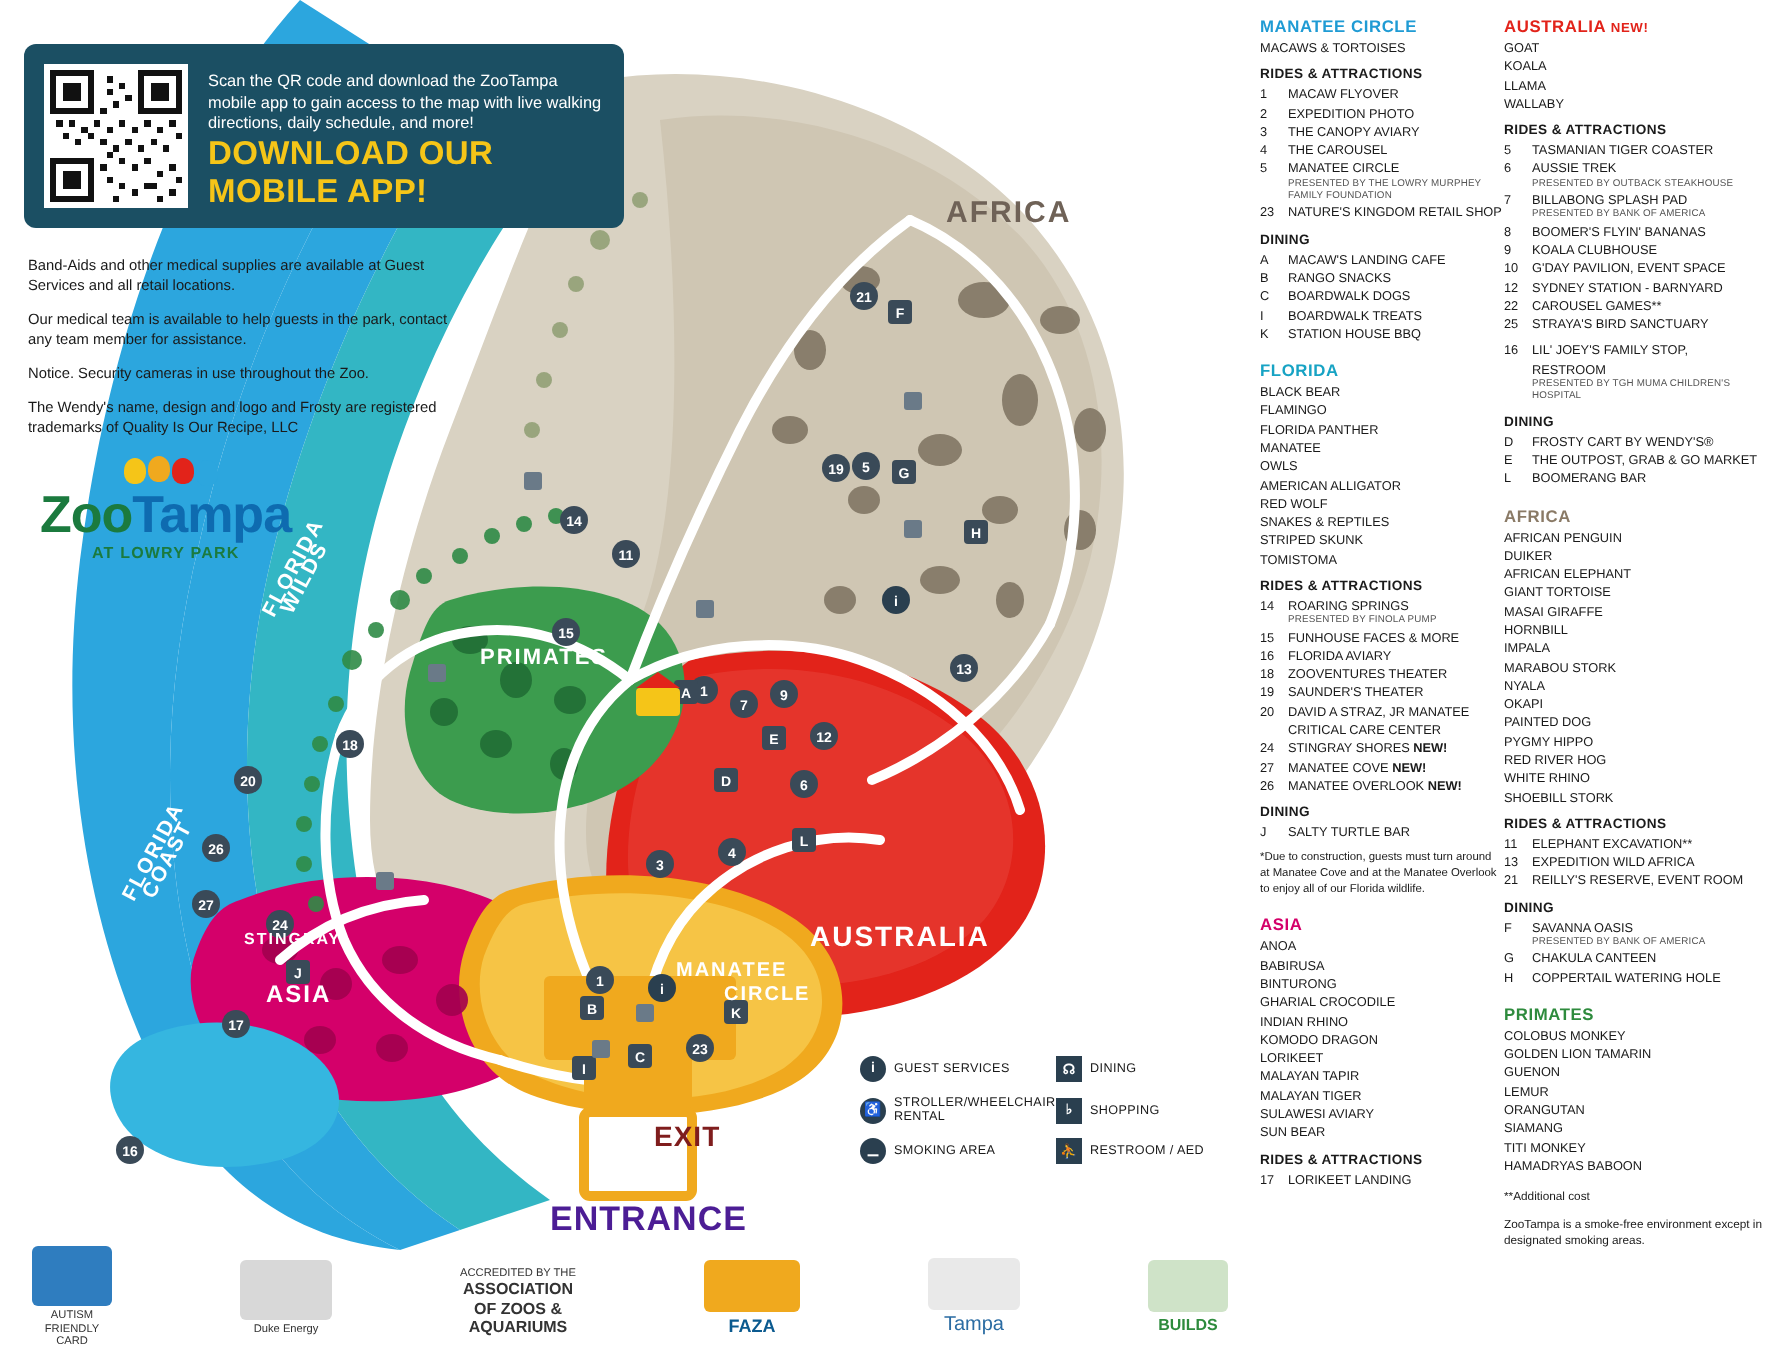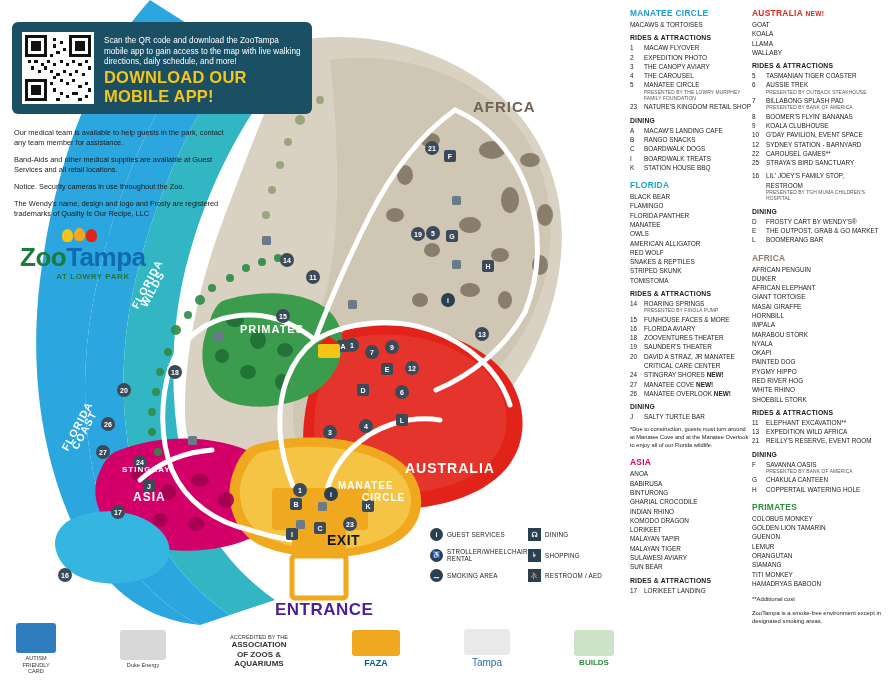--- a/index.html
+++ b/index.html
@@ -38,21 +38,21 @@
   #promo-body { font-size:8.2px; line-height:1.33; margin-top:5px; }
 
   
   #notices {
     position:absolute; left:14px; top:128px; width:215px;
     font-size:7.4px; line-height:1.34; color:#1a1a1a;
   }
   #notices p { margin:0 0 7px 0; }
 
   
-  #logo { position:absolute; left:20px; top:228px; width:120px;text-align:center; }
+  #logo { position:absolute; left:20px; top:228px; width:120px; }
   #logo-word {
     font-size:26px; font-weight:bold; color:#1b7a3e; letter-spacing:-.5px;
     line-height:1;
   }
   #logo-word .b { color:#0e6bb0; }
   #logo-sub {
     font-size:8px; color:#1b7a3e; letter-spacing:.6px; margin-top:2px;
     padding-left:26px; font-weight:bold;
   }
   #logo-leaves { height:16px; position:relative; }
@@ -71,22 +71,22 @@
     width:13px; height:13px; margin-right:4px; flex:0 0 auto;
     display:flex; align-items:center; justify-content:center;
     color:#fff; font-size:7px; font-weight:bold;
   }
   .ic-circle { background:#2a3f4f; border-radius:50%; }
   .ic-square { background:#2a3f4f; }
   .legend-lbl { letter-spacing:.2px; line-height:1.15; }
 
   
   #exit-label {
-    position:absolute; left:327px; top:532px; font-size:14px;
-    font-weight:bold; color:#0f172a; letter-spacing:.5px;
+    position:absolute; left:327px; top:560px; font-size:14px;
+    font-weight:bold; color:#7f1d1d; letter-spacing:.5px;
   }
   #entrance-label {
     position:absolute; left:275px; top:600px; font-size:17px;
     font-weight:bold; color:#4c1d95; letter-spacing:.5px;
   }
 
   
   .area-label {
     position:absolute; font-weight:bold; letter-spacing:1px; color:#ffffff;
   }
@@ -456,22 +456,22 @@
       </g>
     </svg>
   </div>
   <div id="promo-text">
     <div id="promo-body">Scan the QR code and download the ZooTampa mobile app to gain access to the map with live walking directions, daily schedule, and more!</div>
     <div id="promo-title">DOWNLOAD OUR MOBILE APP!</div>
   </div>
 </div>
 
 <div id="notices">
+  <p>Band-Aids and other medical supplies are available at Guest Services and all retail locations.</p>
   <p>Our medical team is available to help guests in the park, contact any team member for assistance.</p>
-  <p>Band-Aids and other medical supplies are available at Guest Services and all retail locations.</p>
   <p>Notice. Security cameras in use throughout the Zoo.</p>
   <p>The Wendy's name, design and logo and Frosty are registered trademarks of Quality Is Our Recipe, LLC</p>
 </div>
 
 <div id="logo">
   <div id="logo-leaves">
     <span style="left:42px; top:1px; background:#f5c518;"></span>
     <span style="left:54px; top:0px; background:#f0a91e;"></span>
     <span style="left:66px; top:1px; background:#e2231a;"></span>
     <span style="left:78px; top:2px; background:#2ca6de;"></span>

